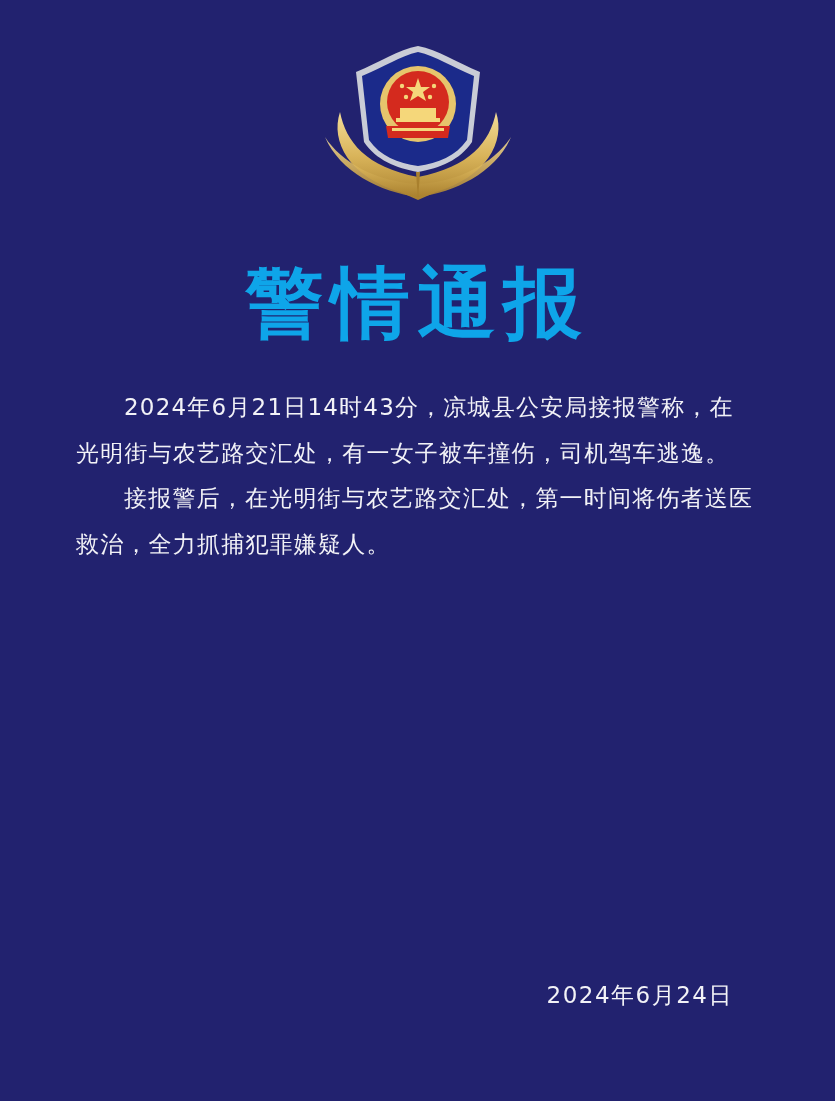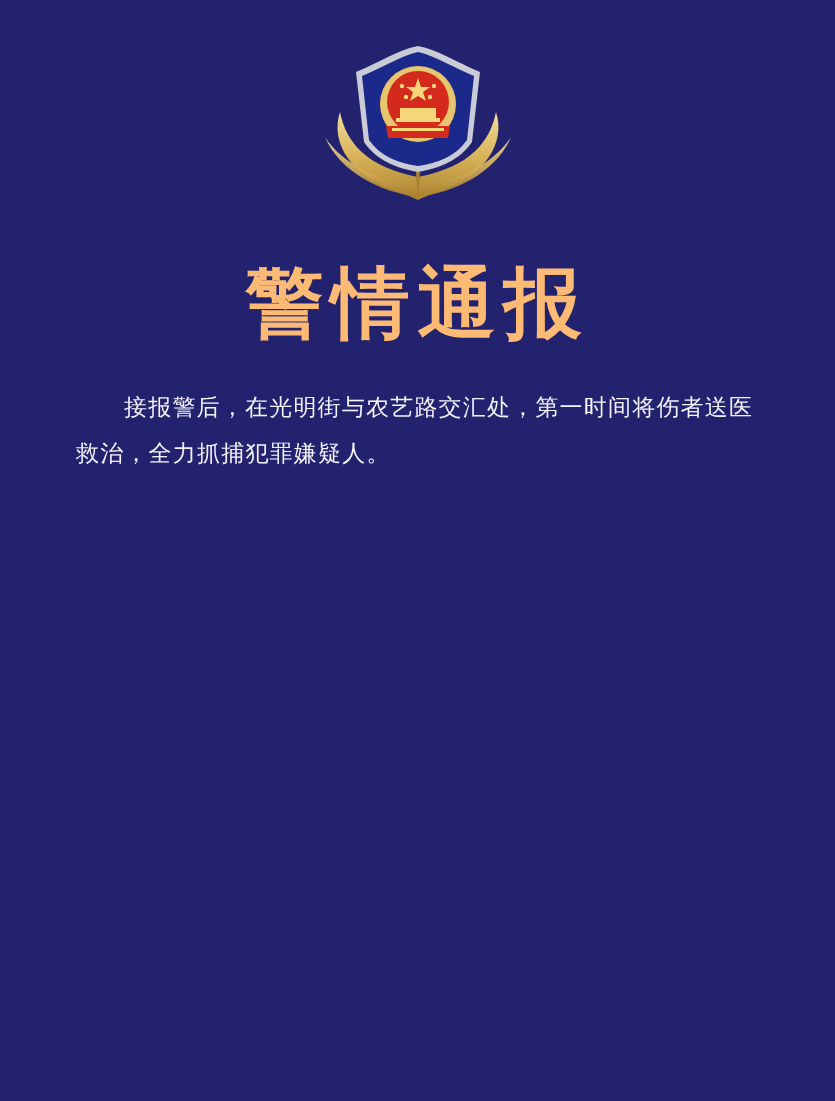--- a/index.html
+++ b/index.html
@@ -9,21 +9,21 @@
       font-family: "DejaVu Sans", "Liberation Sans", sans-serif;
       color: #f2f2f7;
       position: relative;
     }
     .emblem {
       position: absolute; left: 320px; top: 42px; width: 196px; height: 160px;
     }
     .title {
       position: absolute; left: 0; width: 835px; top: 258px;
       text-align: center; font-size: 78px; font-weight: bold;
-      letter-spacing: 8px; color: #fdba74; line-height: 90px;
+      letter-spacing: 8px; color: #0ea5e9; line-height: 90px;
     }
     .body-text {
       position: absolute; left: 76px; top: 385px; width: 680px;
       font-size: 23px; line-height: 45.6px; letter-spacing: 1.2px;
     }
     .para { margin: 0; text-indent: 48px; }
     .signature {
       position: absolute; right: 102px; top: 973px; text-align: right;
       font-size: 23px; line-height: 44px; letter-spacing: 1.5px;
     }
@@ -62,17 +62,19 @@
     <path d="M66 84 L130 84 L128 96 L68 96 Z" fill="#d42a1e"></path>
     <rect x="72" y="86" width="52" height="3" fill="#f5d77a"></rect>
 
     <path d="M96 130 L98 158 L100 130 Z" fill="#a9802e"></path>
   </svg>
 </div>
 
 <div class="title">警情通报</div>
 
 <div class="body-text">
+  <p class="para">2024年6月21日14时43分，凉城县公安局接报警称，在光明街与农艺路交汇处，有一女子被车撞伤，司机驾车逃逸。</p>
   <p class="para">接报警后，在光明街与农艺路交汇处，第一时间将伤者送医救治，全力抓捕犯罪嫌疑人。</p>
 </div>
 
 <div class="signature">
+  <div>2024年6月24日</div>
 </div>
 
 </body></html>

